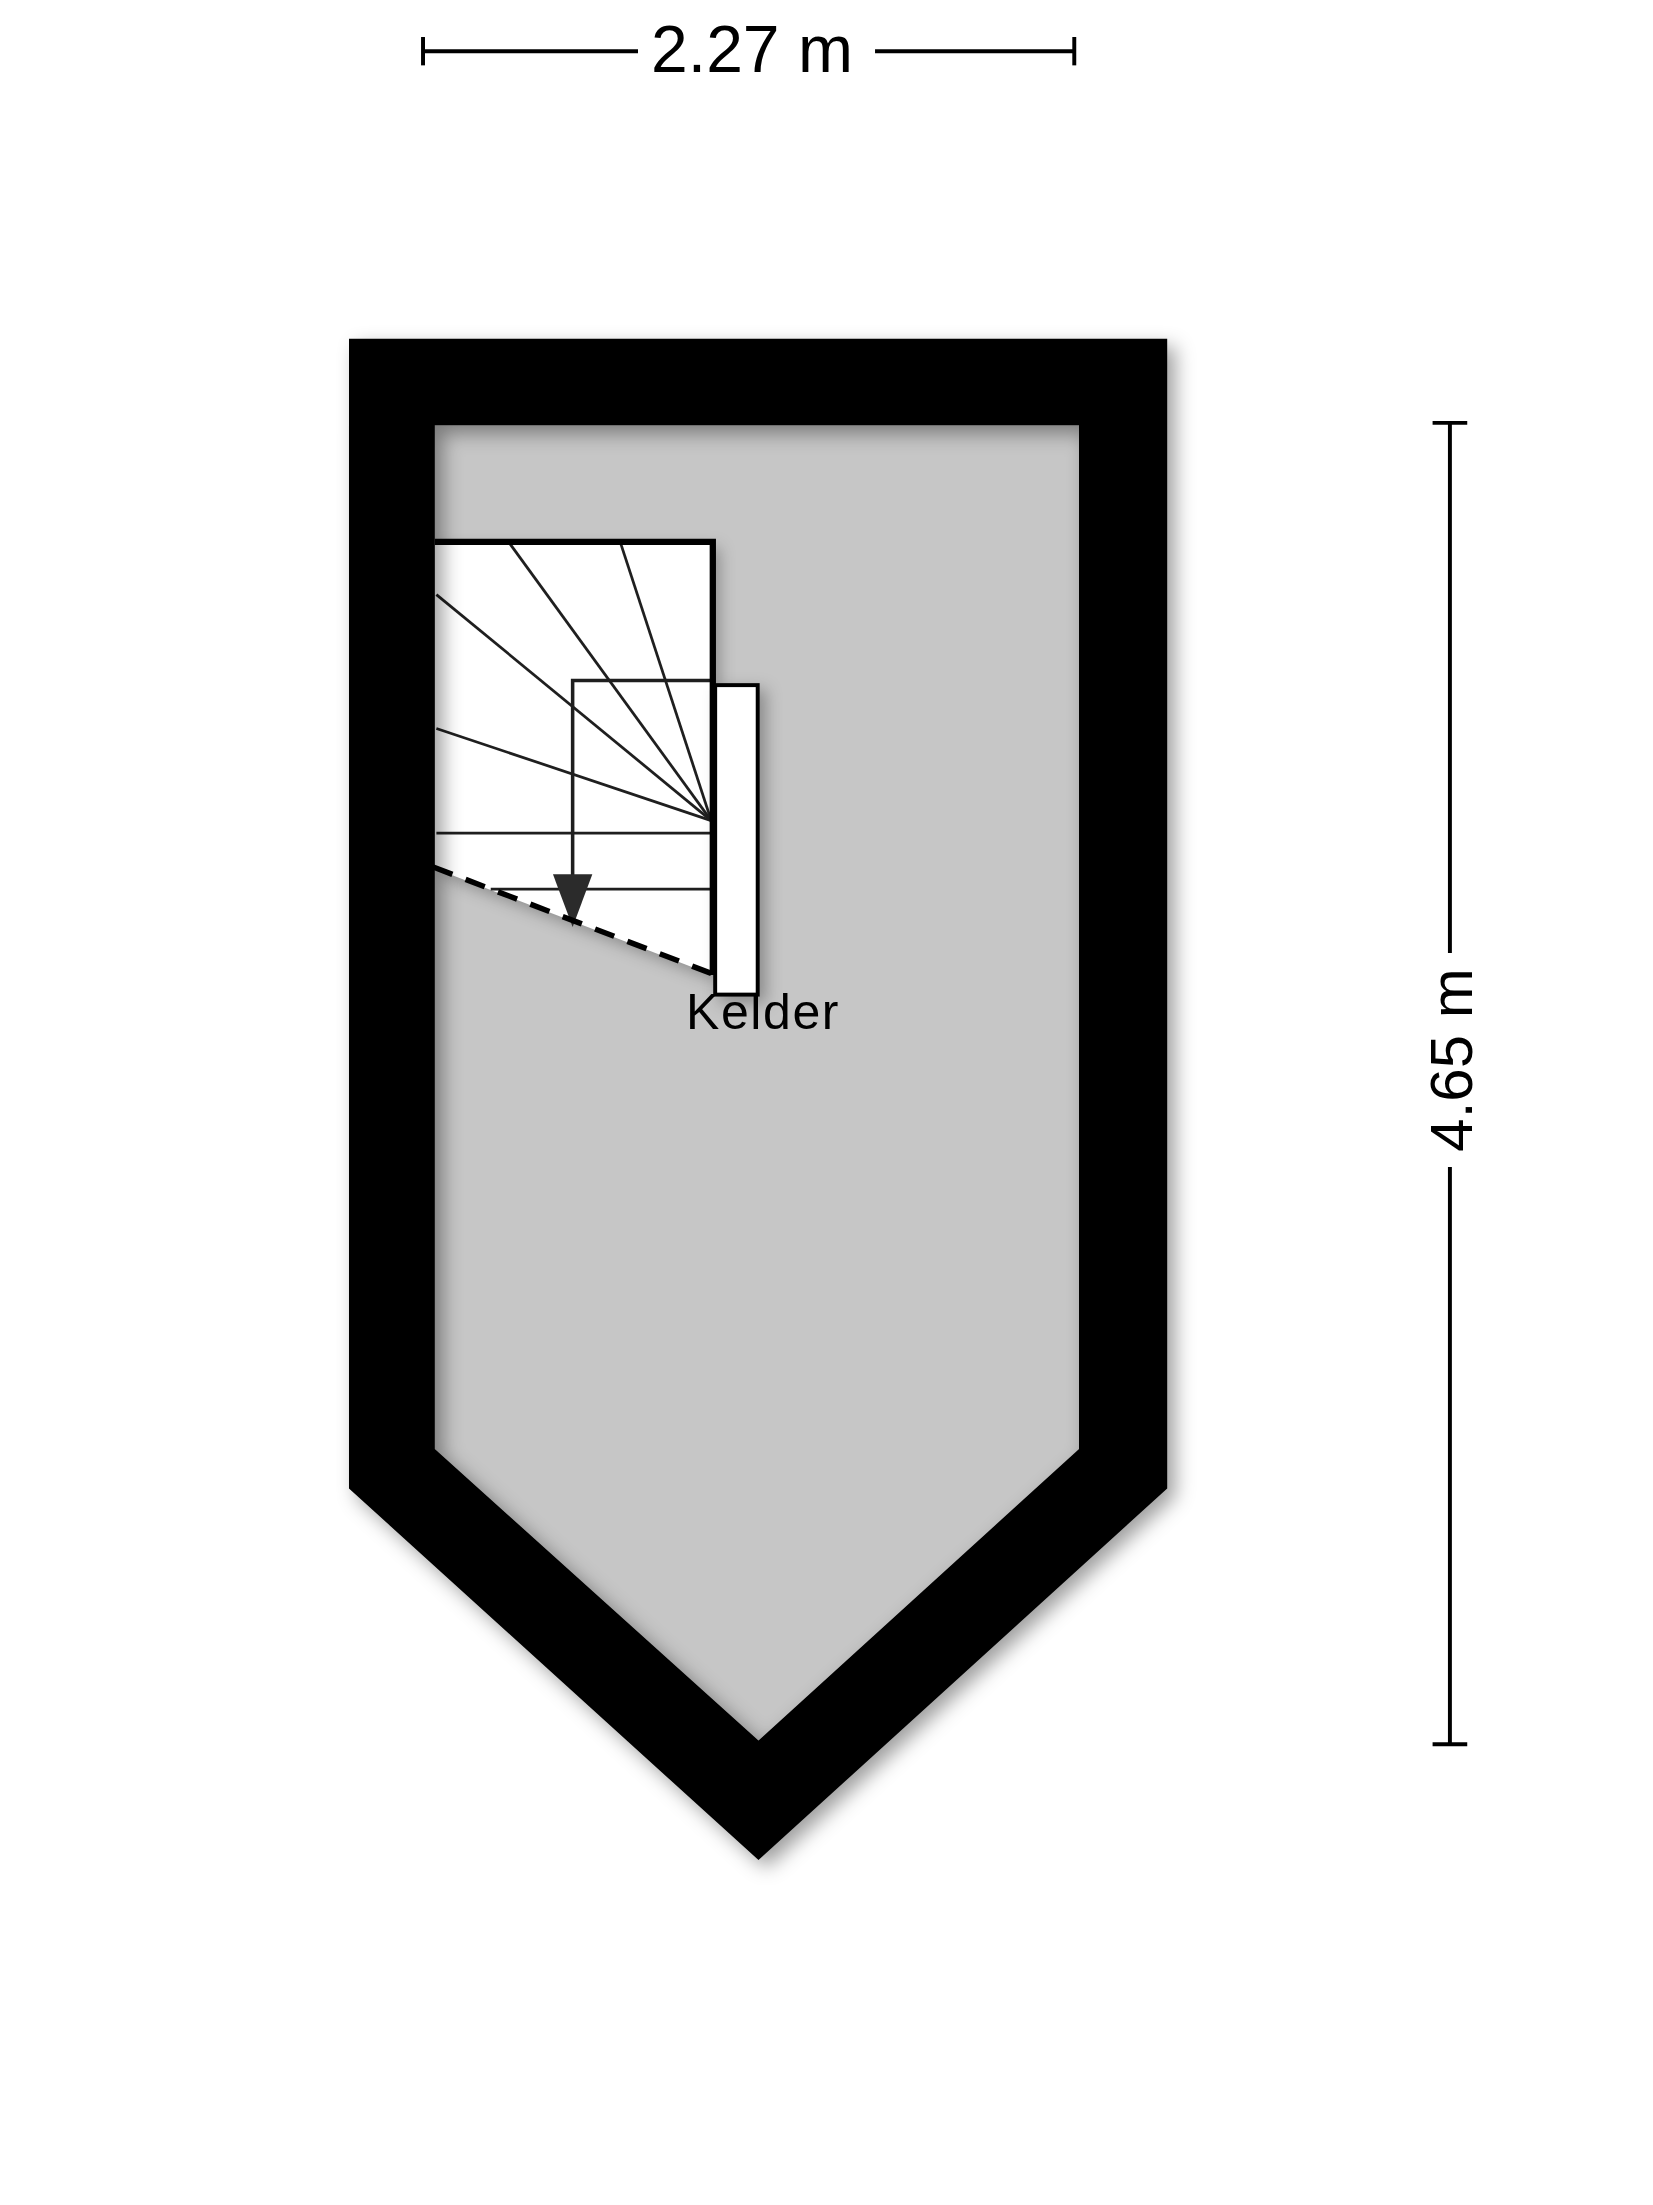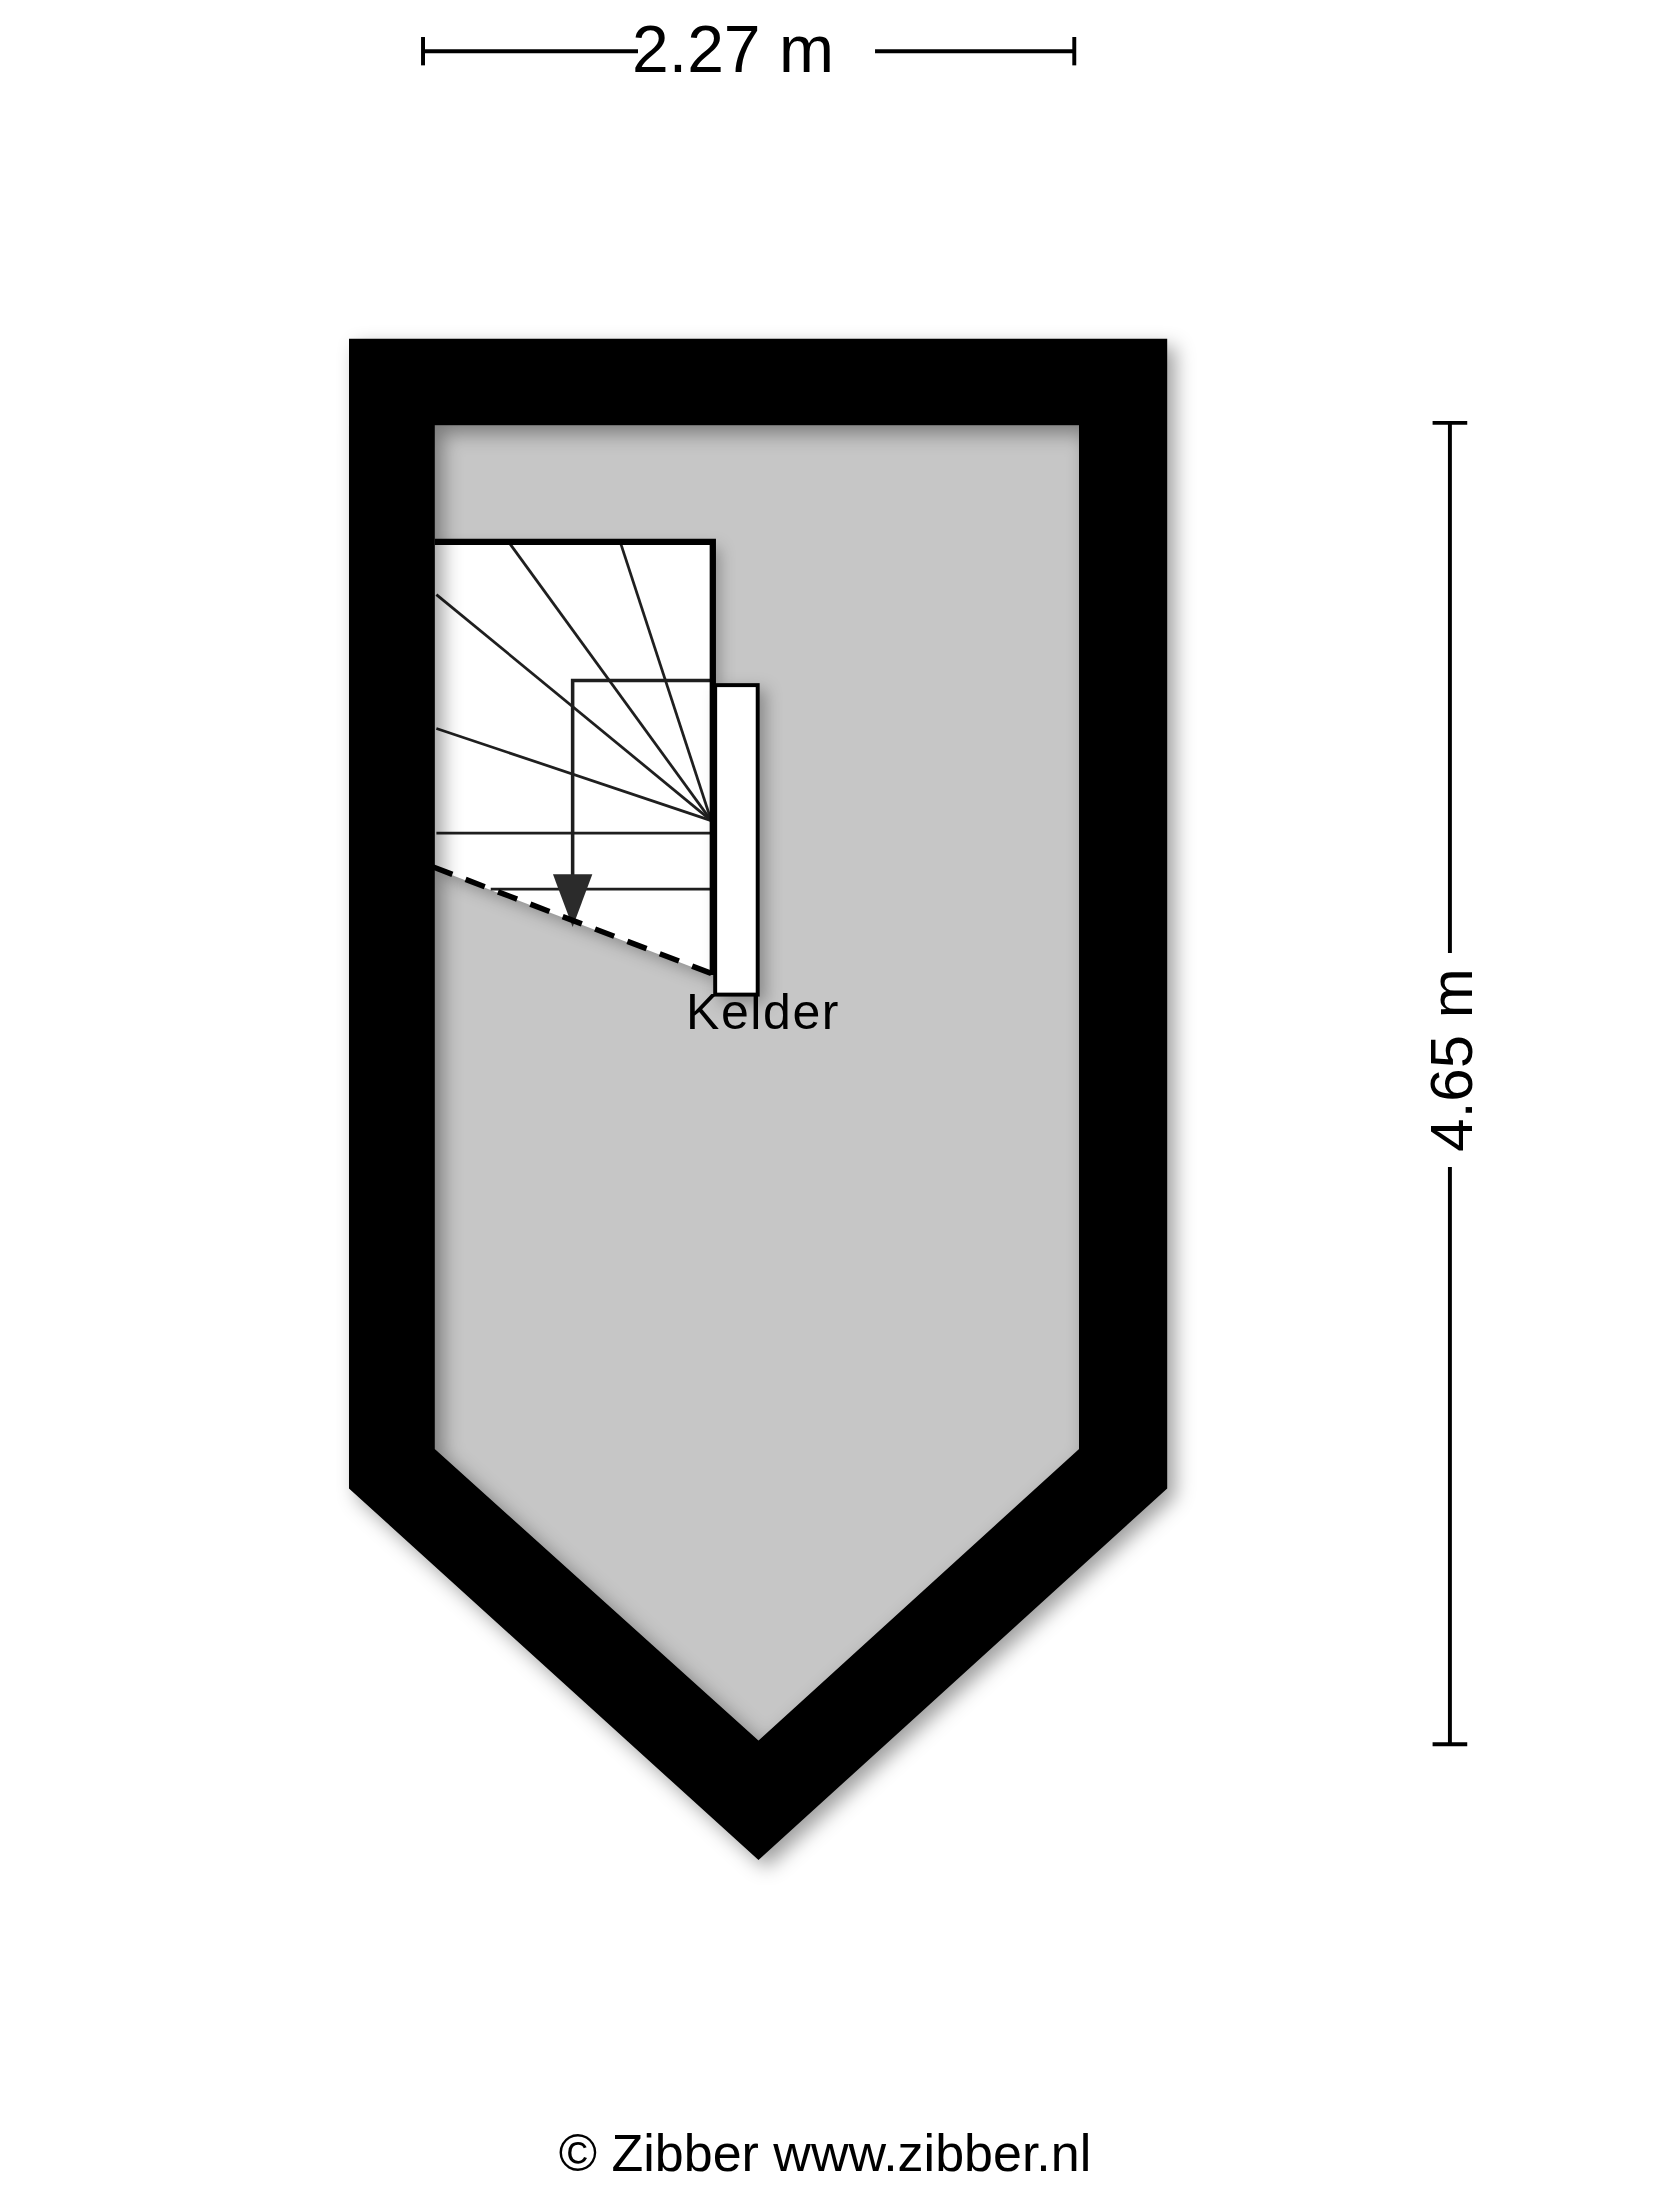--- a/index.html
+++ b/index.html
@@ -95,22 +95,21 @@
     </g>
 
     <g class="stroke-wall" stroke-width="5">
       <line x1="1841" y1="537" x2="1841" y2="1210"></line>
       <line x1="1841" y1="1482" x2="1841" y2="2215"></line>
       <line x1="1819" y1="537" x2="1863" y2="537"></line>
       <line x1="1819" y1="2215" x2="1863" y2="2215"></line>
     </g>
   </svg>
 
-  <div class="label dim-label-h" style="left:733px; top:49px;">2.27 m</div>
+  <div class="label dim-label-h" style="left:752px; top:49px;">2.27 m</div>
 
   <div class="label dim-label-v" style="left:1452px; top:1060px;">4.65 m</div>
 
   <div class="label room-label" style="left:763px; top:1012px;">Kelder</div>
 
 
-  <div class="label footer-line2" style="left:825px; top:2153px;">© Zibber www.zibber.nl</div>
 </div>
 
 
 </body></html>

